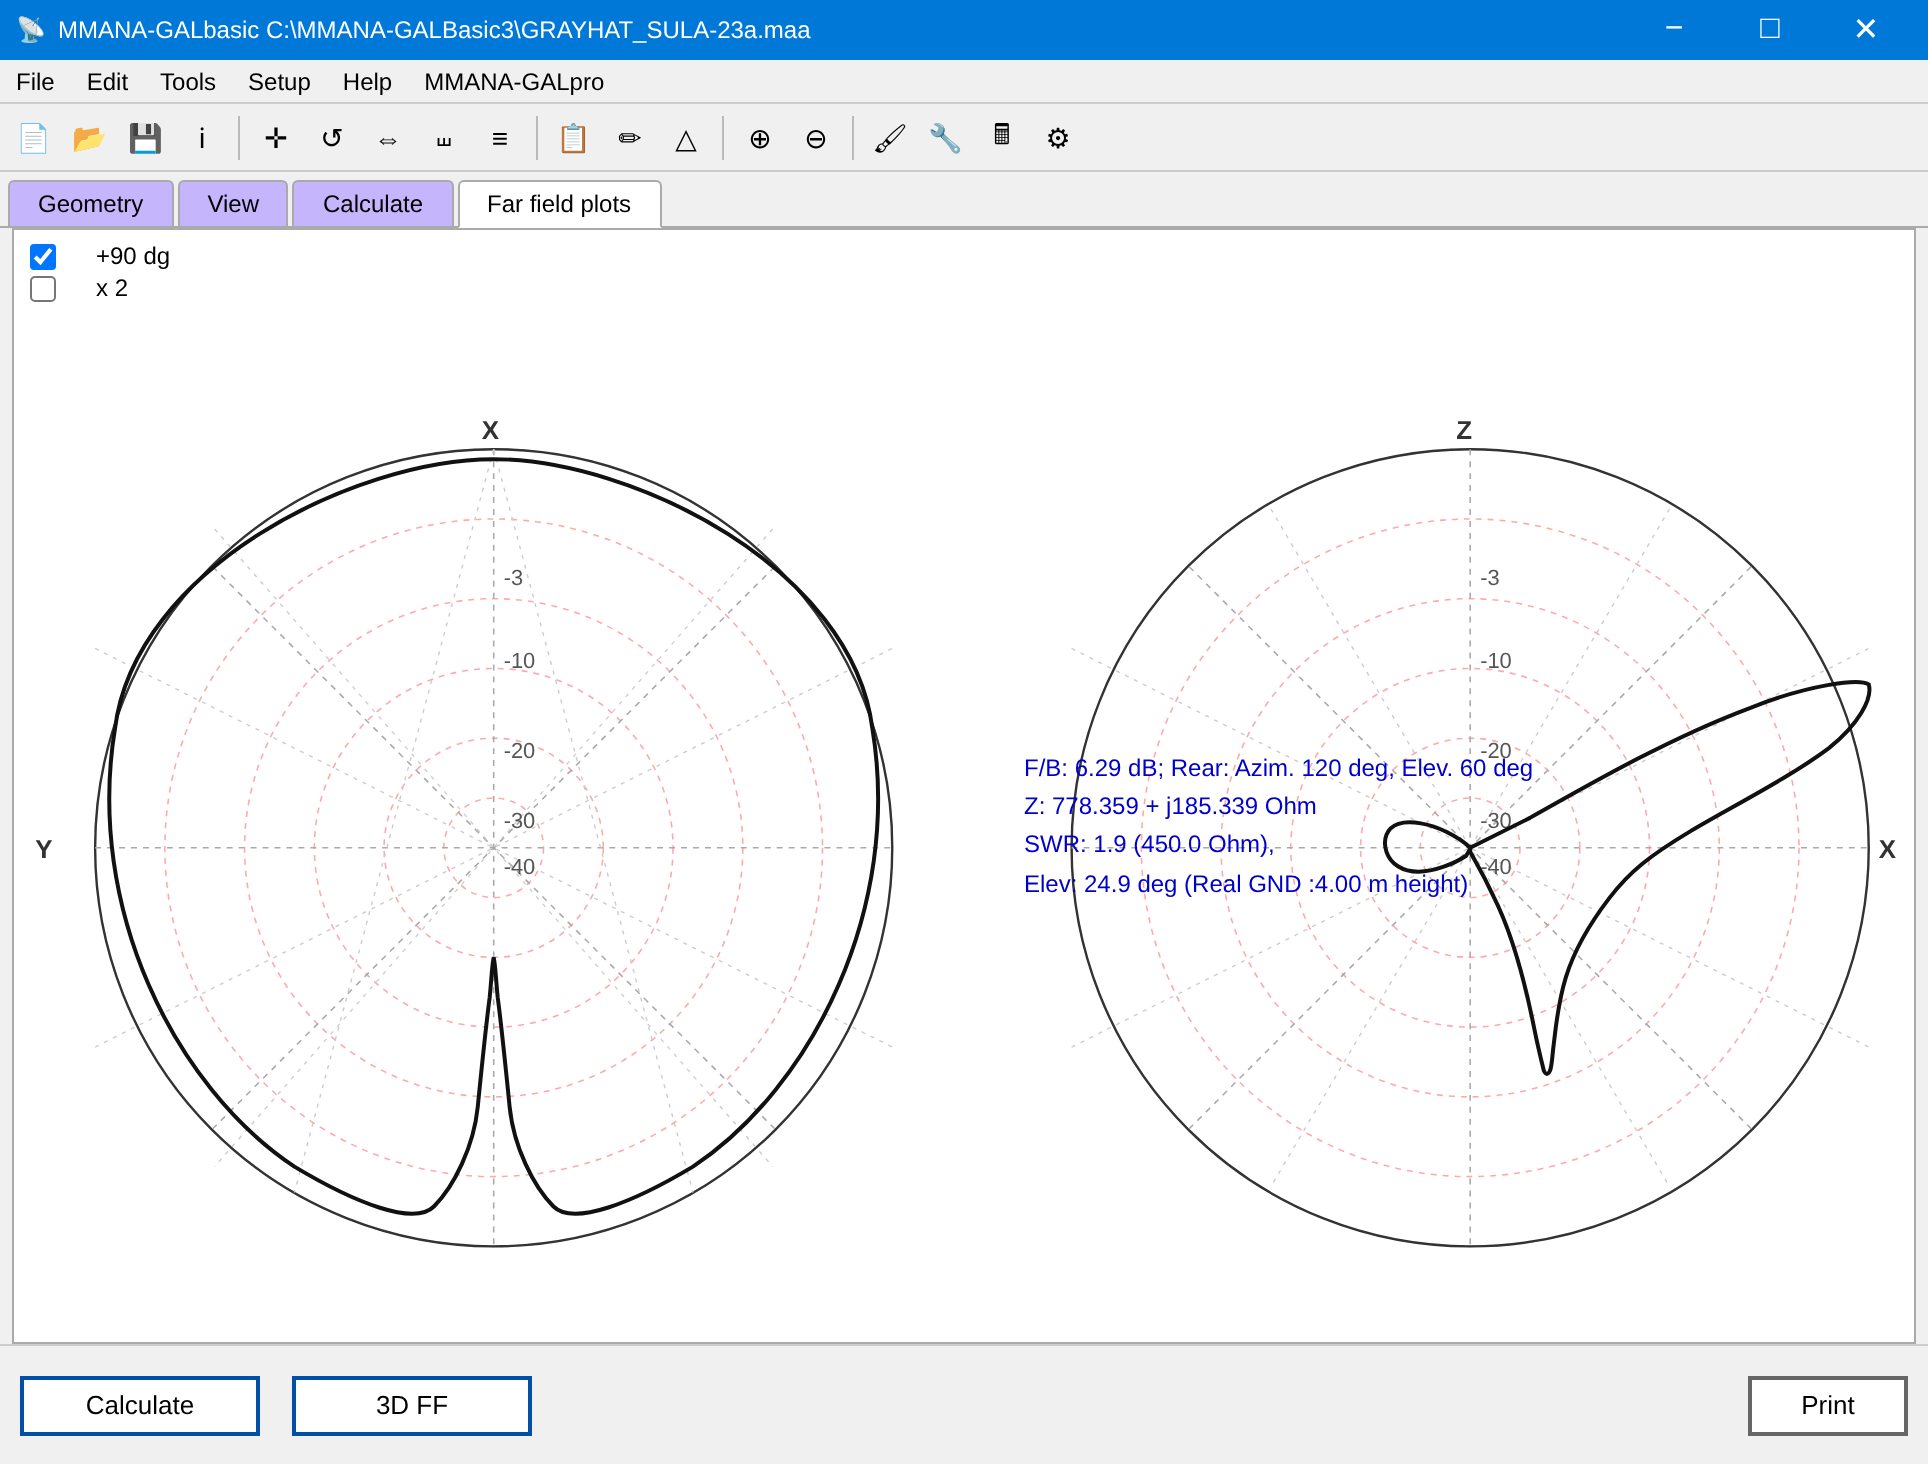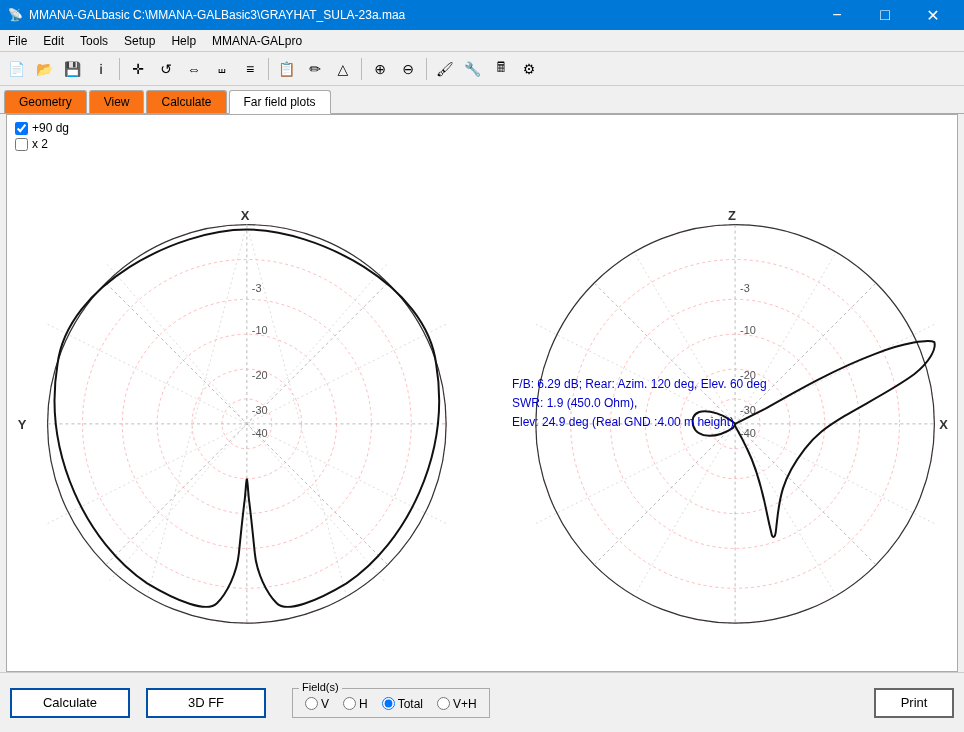--- a/index.html
+++ b/index.html
@@ -68,21 +68,21 @@
       height: 28px;
       display: flex;
       align-items: flex-end;
       padding-left: 4px;
       border-bottom: 1px solid #aaa;
     }
     .tab {
       padding: 4px 14px;
       border: 1px solid #aaa;
       border-bottom: none;
-      background: #f97316;
+      background: #c4b5fd;
       cursor: pointer;
       font-size: 12px;
       margin-right: 2px;
       border-radius: 3px 3px 0 0;
     }
     .tab.active {
       background: white;
       border-bottom: 1px solid white;
       margin-bottom: -1px;
       z-index: 1;
@@ -99,21 +99,21 @@
       overflow: hidden;
     }
 
     
     #checkboxes {
       position: absolute;
       top: 6px;
       left: 8px;
       font-size: 12px;
     }
-    .cb-row { display: flex; align-items: center; gap: 4px; margin-bottom: 2px; }
+    .cb-row { display: flex; align-items: center; gap: 20px; margin-bottom: 2px; }
 
     
     #plot-canvas {
       position: absolute;
       top: 0; left: 0;
       width: 100%; height: 100%;
     }
 
     
     #info-box {
@@ -336,43 +336,25 @@
               C728,308 724,305 718,302
               C710,298 700,296 694,298
               C688,300 686,306 688,312
               C690,318 696,322 704,322
               C712,322 722,318 728,314
               C729,312 730,311 730,310 Z" fill="none" stroke="#111" stroke-width="2"></path>
   </svg>
 
   <div id="info-box">
     <div>F/B: 6.29 dB; Rear: Azim. 120 deg,  Elev. 60 deg</div>
+    <div>Z: 778.359 + j185.339 Ohm</div>
     <div>SWR: 1.9 (450.0 Ohm),</div>
     <div>Elev: 24.9 deg (Real GND  :4.00 m height)</div>
   </div>
 </div>
 
 <div id="bottombar">
   <button class="bottom-btn">Calculate</button>
   <button class="bottom-btn">3D FF</button>
 
-  <div class="fields-outer">
-    <span class="fields-legend">Field(s)</span>
-    <label class="radio-label">
-      <input type="radio" name="field" value="V" style="">
-      <span>V</span>
-    </label>
-    <label class="radio-label">
-      <input type="radio" name="field" value="H" style="">
-      <span>H</span>
-    </label>
-    <label class="radio-label">
-      <input type="radio" name="field" value="Total" checked="" style="">
-      <span>Total</span>
-    </label>
-    <label class="radio-label">
-      <input type="radio" name="field" value="V+H" style="">
-      <span>V+H</span>
-    </label>
-  </div>
 
   <button class="print-btn" style="margin-left:auto">Print</button>
 </div>
 
 </body></html>

